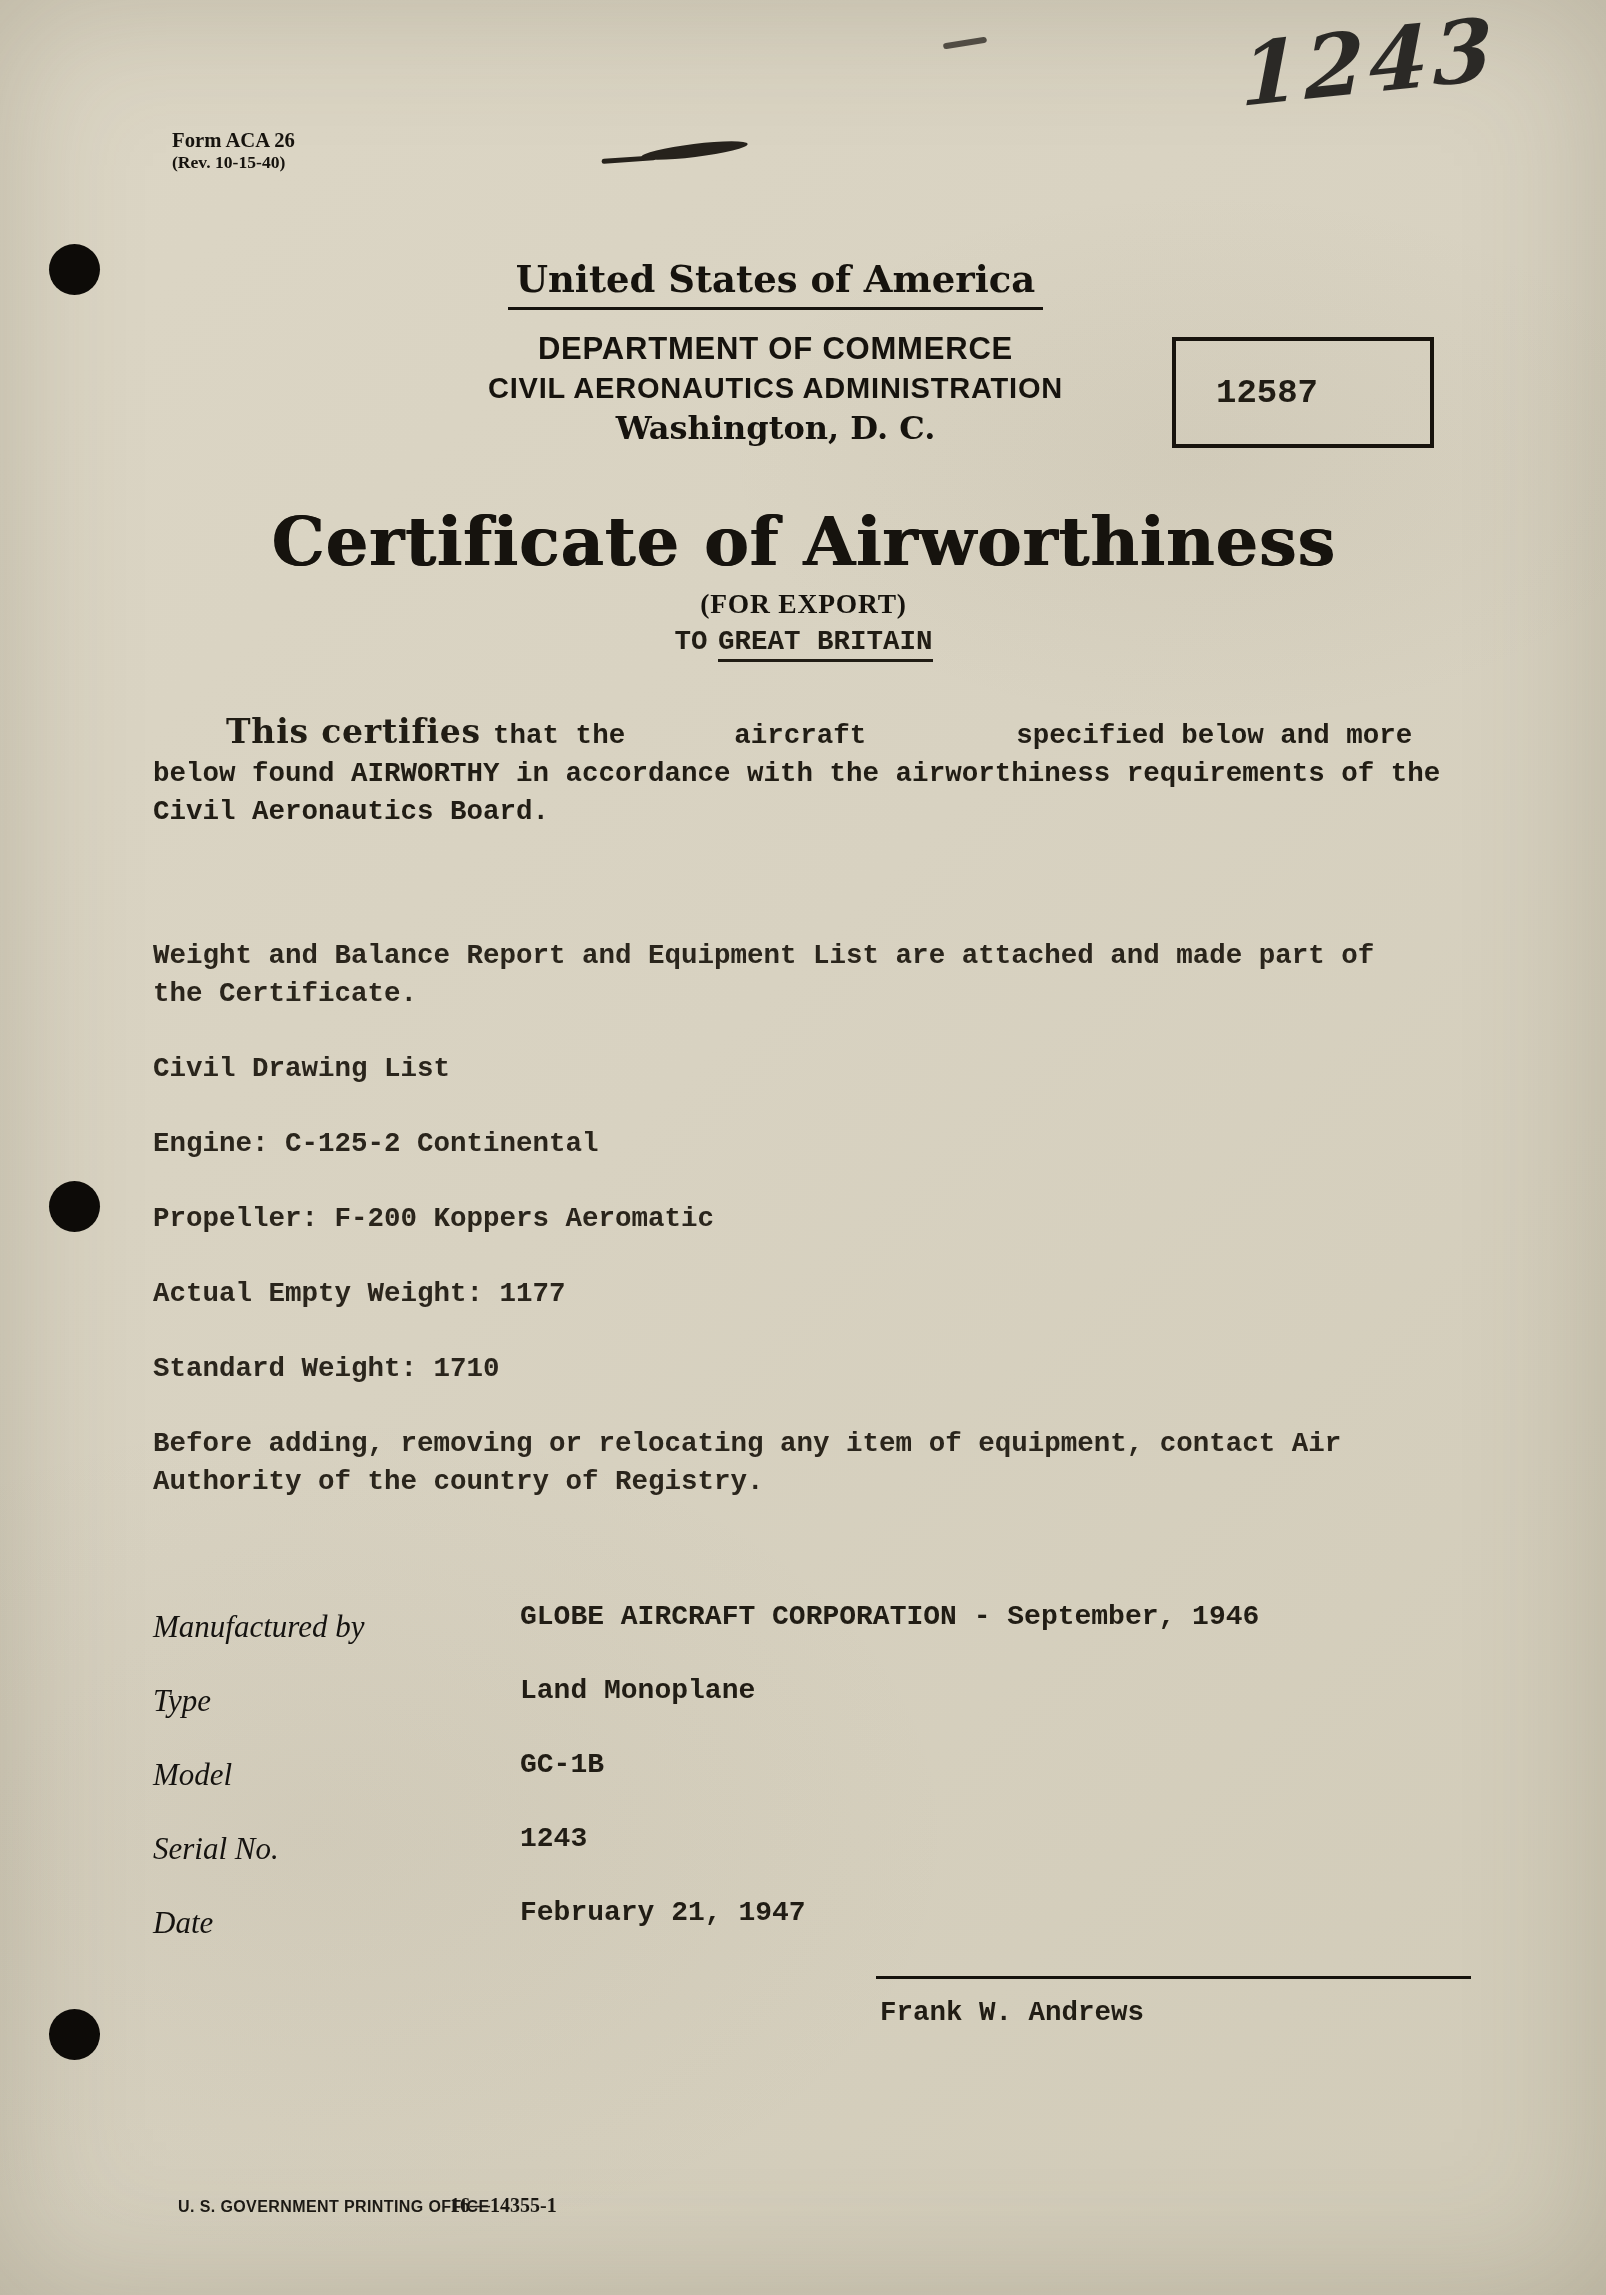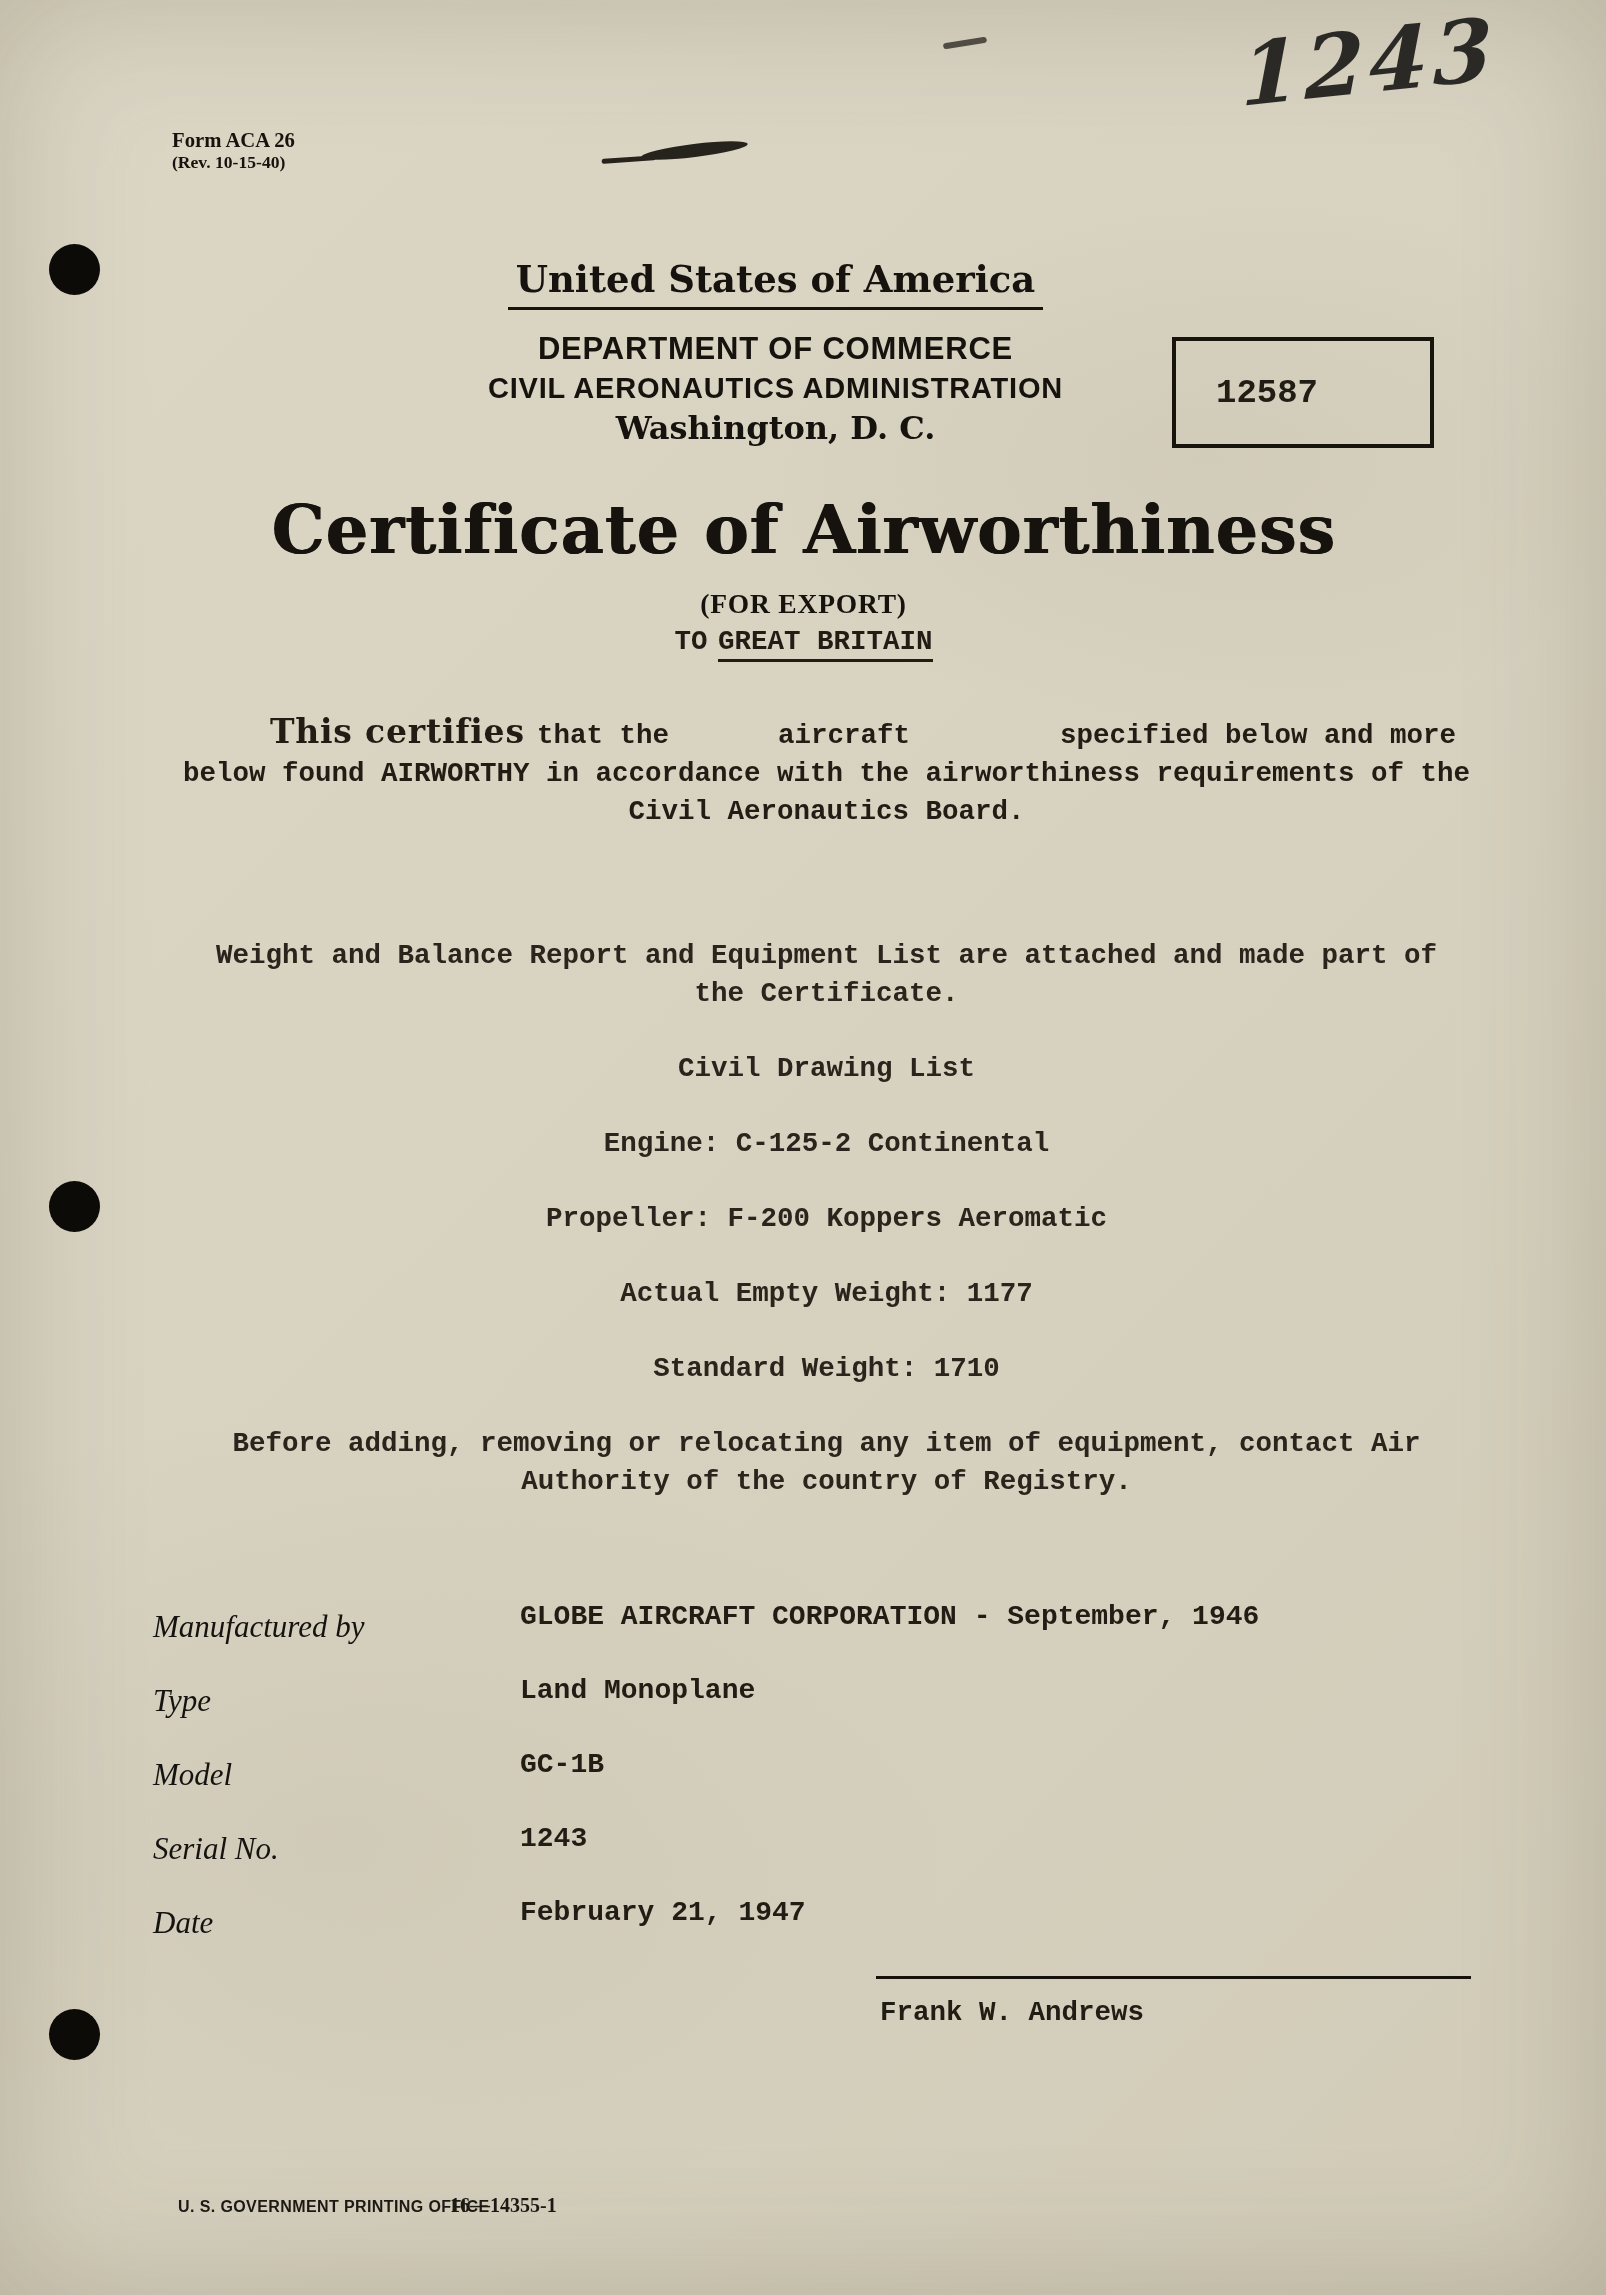--- a/index.html
+++ b/index.html
@@ -8,21 +8,21 @@
     position:relative; width:1607px; height:2295px; margin:0 auto;
     background:
       radial-gradient(ellipse 689px 383px at 75% 20%, rgba(120,110,85,0.07), rgba(0,0,0,0) 70%),
       radial-gradient(ellipse 918px 612px at 20% 80%, rgba(110,100,80,0.06), rgba(0,0,0,0) 70%),
       linear-gradient(135deg, #dcd6c5 0%, #d8d2c1 45%, #d1cbb8 100%);
     overflow:hidden;
     box-shadow: inset 0 0 138px rgba(90,82,60,0.25);
     color:#16130e;
   }
 
-  .typed { font-family:"Liberation Mono","DejaVu Sans Mono", monospace; font-weight:700; color:#211d15;text-align:center; }
+  .typed { font-family:"Liberation Mono","DejaVu Sans Mono", monospace; font-weight:700; color:#211d15; }
   .blackletter { font-family:"DejaVu Serif", serif; font-weight:700; }
   .printsans { font-family:"Liberation Sans", sans-serif; font-weight:700; }
 
   .abs { position:absolute; }
   .centered { left:0; width:1543px; text-align:center;padding-left:8px; }
 
   
   .hole { position:absolute; left:49px; width:51px; height:51px; background:#0d0b08; border-radius:50%; }
   #hole-1 { top:244px; }
   #hole-2 { top:1181px; }
@@ -51,21 +51,21 @@
   #dept-line { top:331px; font-size:31px; letter-spacing:0.8px; }
   #caa-line  { top:372px; font-size:29px; letter-spacing:0.8px; }
   #city-line { top:409px; font-size:32px; }
 
   #cert-number-box {
     left:1172px; top:337px; width:262px; height:111px; border:4.6px solid #17130d;
     display:flex; align-items:center; padding-left:40px; font-size:34px;
   }
 
   
-  #doc-title { top:490px; width:1607px; text-align:center; font-size:67px; letter-spacing:0.8px;
+  #doc-title { top:502px; width:1607px; text-align:center; font-size:67px; letter-spacing:0.8px;
                text-shadow:0.8px 0 0 #16130e; }
   #doc-subtitle { top:588px; width:1607px; text-align:center; font-size:27.5px; font-family:"Liberation Serif", serif; font-weight:700; letter-spacing:0.8px; }
   #destination { top:626px; width:1607px; text-align:center; font-size:27.5px; }
   #destination .country { border-bottom:3.1px solid #211d15; padding-bottom:1.5px; margin-left:10.7px; }
 
   
   #certification { left:153px; top:713px; width:1347px; font-size:27.5px; line-height:38px; }
   #certification .line { white-space:nowrap; }
   #certification .indent { padding-left:73px; }
   #certification .opening { font-size:33px; letter-spacing:0.8px; margin-right:12.2px; }

